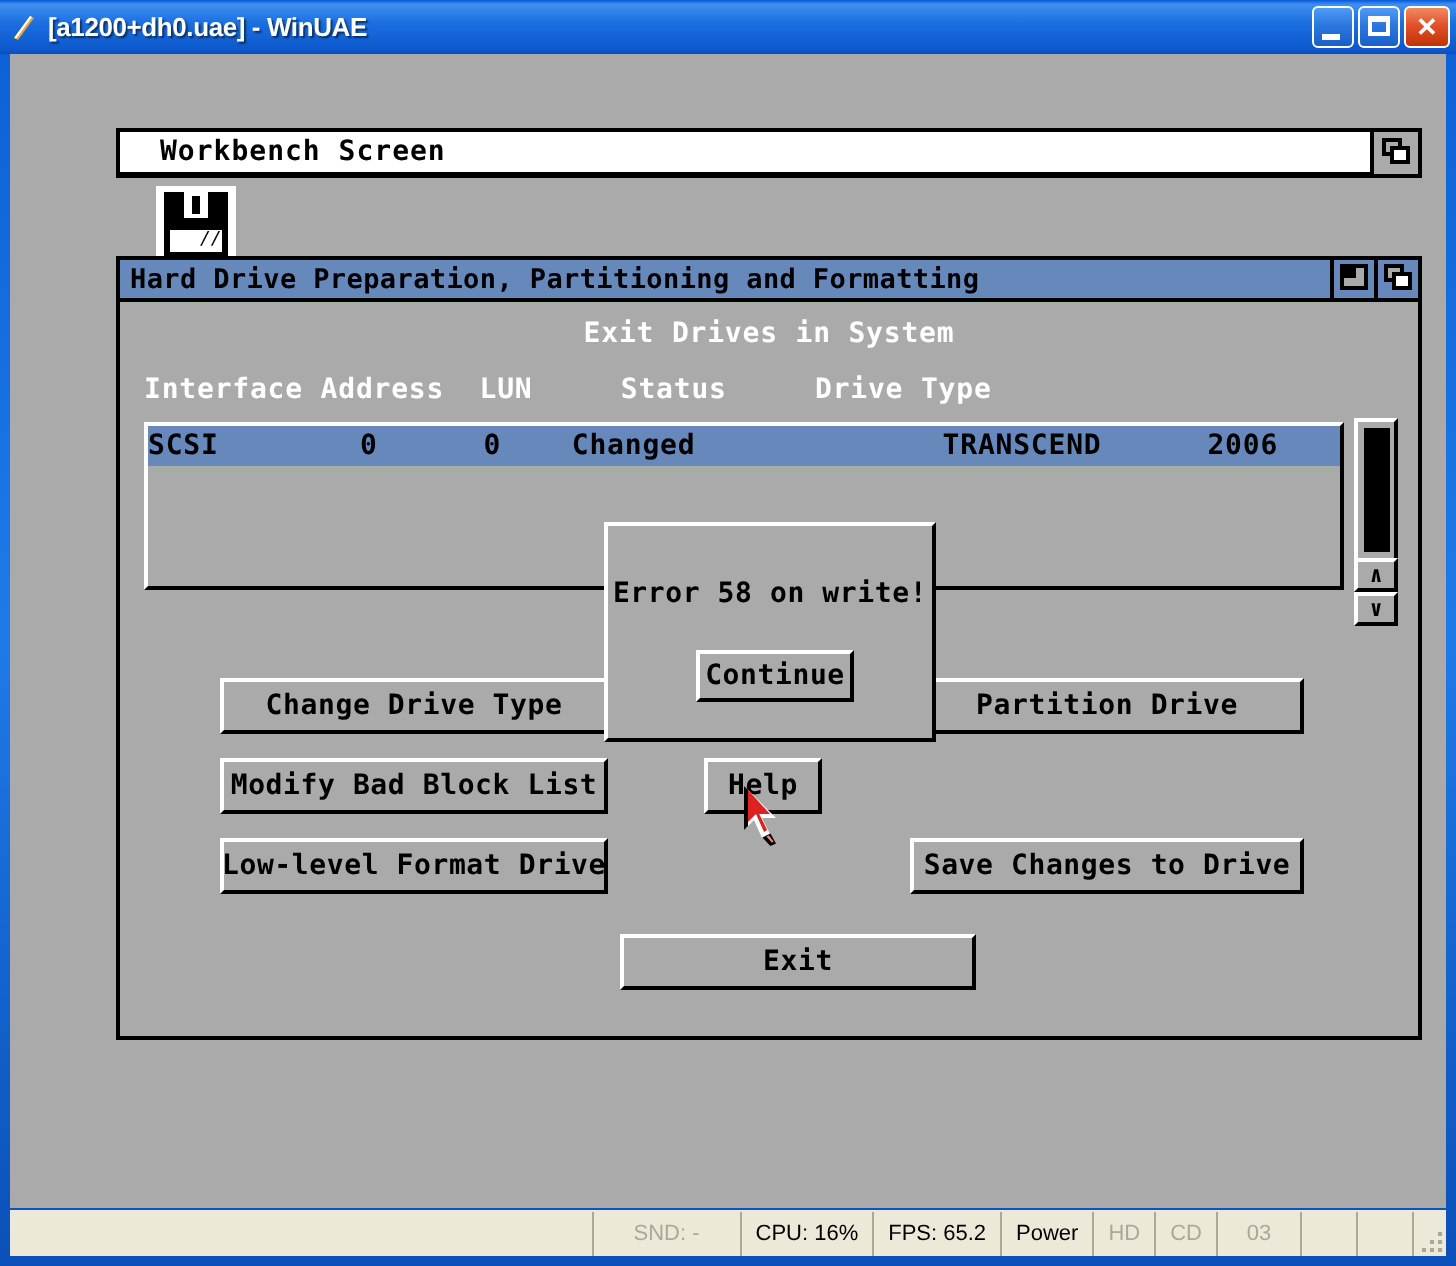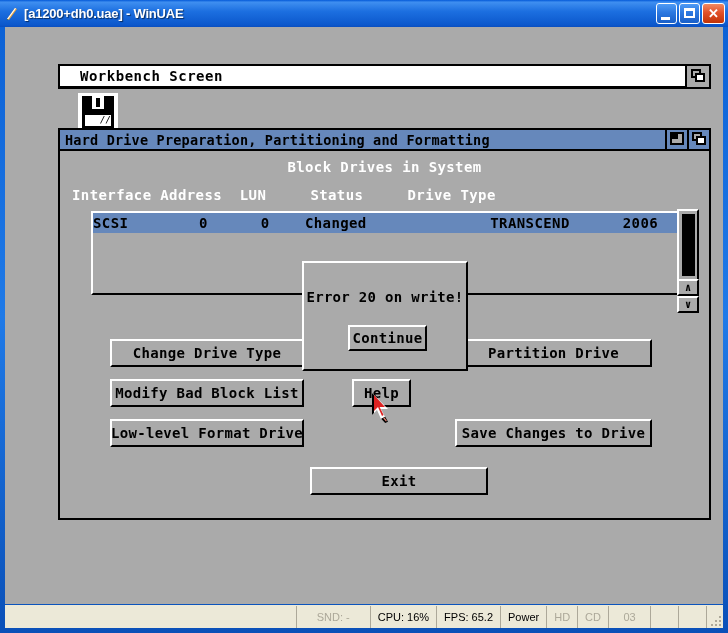--- a/index.html
+++ b/index.html
@@ -331,21 +331,20 @@
     top: 60px;
     width: 600px;
     height: 84px;
     background: #aaaaaa;
     border-top: 2px solid #ffffff;
     border-left: 2px solid #ffffff;
     border-right: 2px solid #000;
     border-bottom: 2px solid #000;
     box-sizing: border-box;
     overflow: hidden;
-    margin-left: 19px;
   }
   .list-row {
     height: 20px;
     background: #6688bb;
     color: #000;
     font-size: 14px;
     font-weight: bold;
     white-space: pre;
     line-height: 20px;
     letter-spacing: 0.4px;
@@ -527,21 +526,21 @@
               <span class="depth-glyph">
                 <span class="b"></span>
                   <span class="f"></span>
               </span>
             </div>
           </div>
         </div>
 
         <div class="hd-body">
 
-          <div class="hd-heading">Block Drives in System</div>
+          <div class="hd-heading">Exit Drives in System</div>
 
           <div class="hd-cols">Interface Address  LUN     Status     Drive Type</div>
 
           <div class="list-box">
             <div class="list-row">SCSI        0      0    Changed              TRANSCEND      2006</div>
           </div>
 
           <div class="scroll-col">
             <div class="scroll-track">
               <div class="scroll-thumb"></div>
@@ -559,21 +558,21 @@
           <div class="abtn" style="left:292px; top:228px; width:59px; height:28px;">Help</div>
 
 
           <div class="abtn" style="left:50px; top:268px; width:194px; height:28px;">Low-level Format Drive</div>
 
           <div class="abtn" style="left:395px; top:268px; width:197px; height:28px;">Save Changes to Drive</div>
 
           <div class="abtn" style="left:232px; top:316px; width:178px; height:28px;margin-left:18px;">Exit</div>
 
           <div class="requester">
-            <div class="req-text">Error 20 on write!</div>
+            <div class="req-text">Error 58 on write!</div>
             <div class="abtn req-btn">Continue</div>
           </div>
 
         </div>
       </div>
 
       <div class="cursor" style="left:365px; top:366px;">
         <svg width="24" height="30" viewBox="0 0 12 15">
           <path d="M1 0 L1 11 L3.5 8.5 L5.5 13 L7.5 12 L5.5 8 L9 8 Z" fill="#ffffff"></path>
           <path d="M2 1 L2 9 L4 7 L6 11.5 L6.8 11 L4.8 7 L7.5 7 Z" fill="#dd2222"></path>

